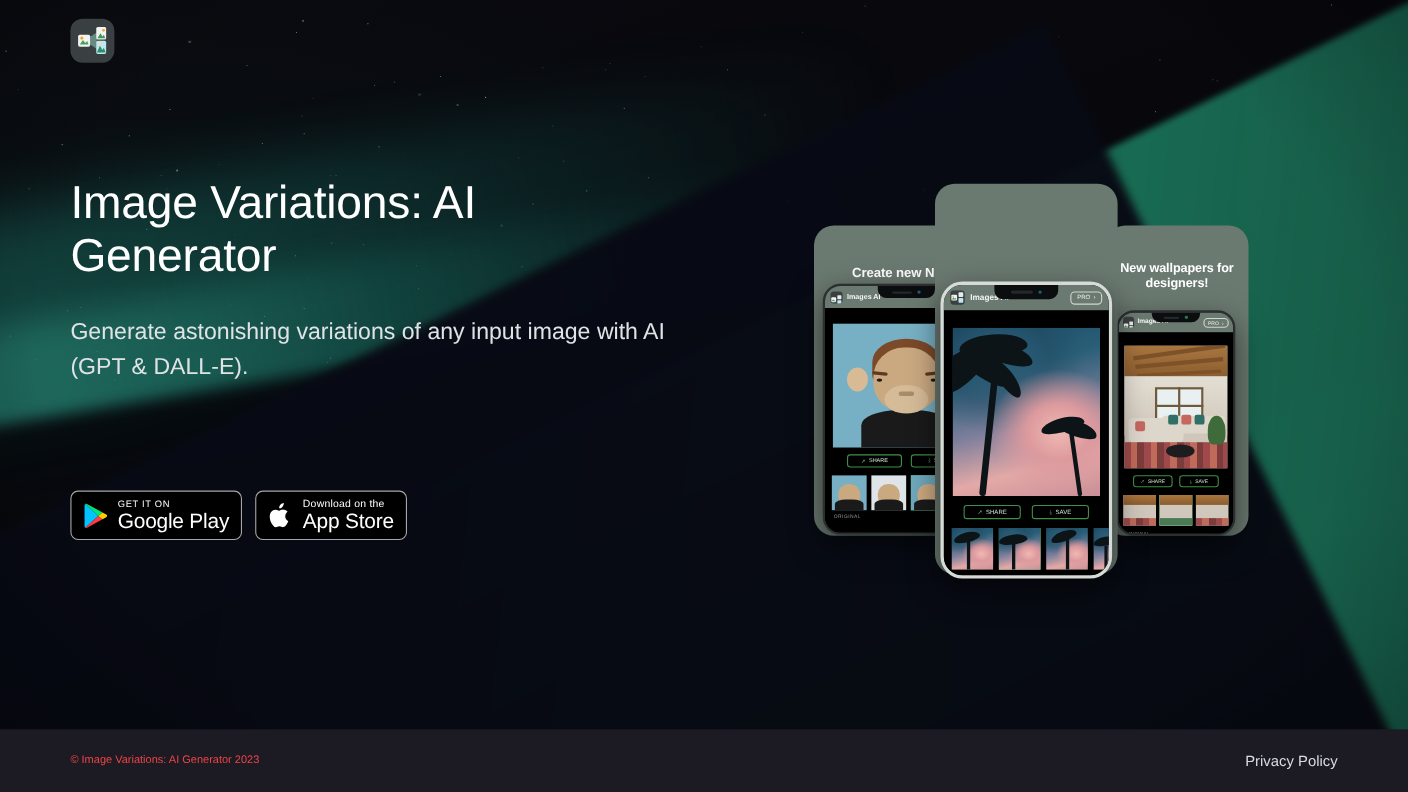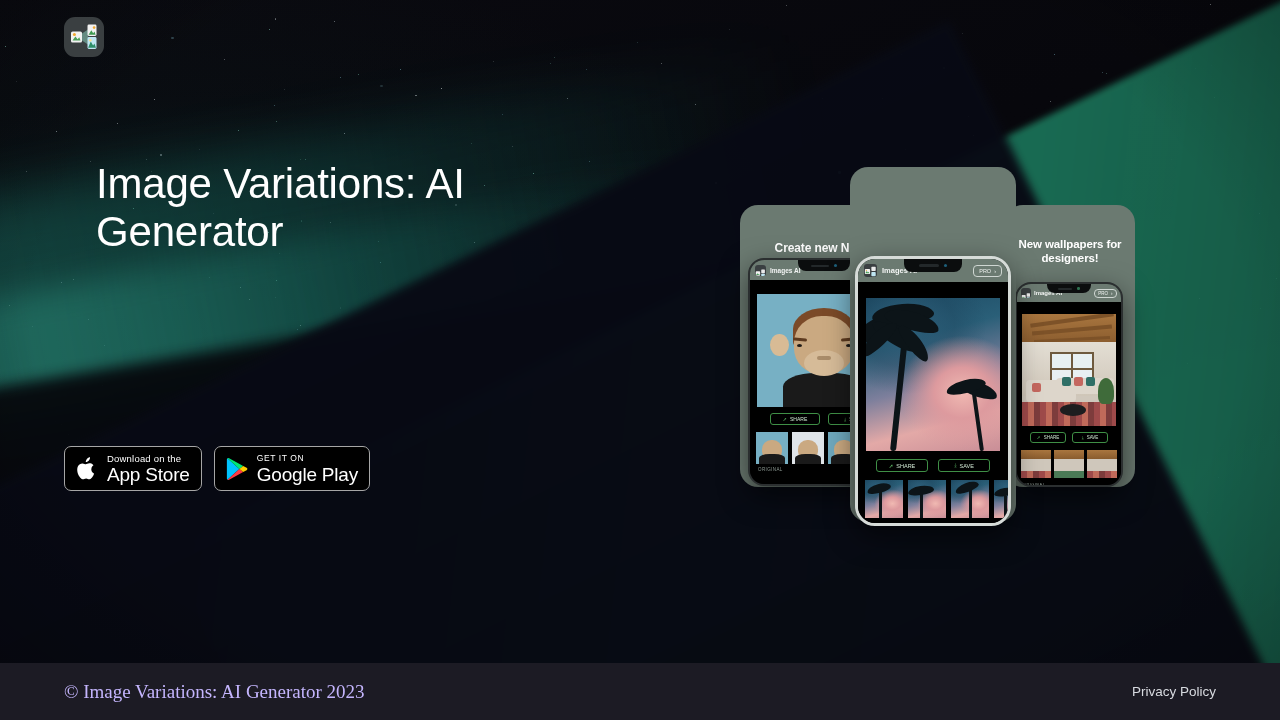--- a/index.html
+++ b/index.html
@@ -101,21 +101,21 @@
   .logo {
     position: absolute; left: 64px; top: 17px;
     width: 40px; height: 40px;
     border-radius: 11px;
     background: #3a3f41;
     display: flex; align-items: center; justify-content: center;
     overflow: hidden;
   }
 
   
-  .hero { position: absolute; left: 64px; top: 160px; width: 620px; margin-left: 32px; }
+  .hero { position: absolute; left: 64px; top: 160px; width: 620px; }
 
   .headline {
     font-size: 42px;
     line-height: 48px;
     font-weight: 400;
     color: #ffffff;
     letter-spacing: -0.2px;
     max-width: 470px;
   }
 
@@ -286,21 +286,21 @@
   .room-plant { position: absolute; background: #3f6b3a; border-radius: 50% 50% 30% 30%; }
 
   
   .footer {
     position: absolute; left: 0; right: 0; bottom: 0;
     height: 57px;
     background: #1c1b24;
     display: flex; align-items: center; justify-content: space-between;
     padding: 0 64px;
   }
-  .footer-copy { color: #c4b5fd; font-size: 19px; font-family: Liberation Serif, serif; }
+  .footer-copy { color: #ef4444; font-size: 10px; }
   .footer-link { color: #d7dadf; font-size: 13.5px; text-decoration: none; cursor: pointer; }
 </style>
 </head>
 <body>
 
 <div id="page">
 
   <div class="bg-base"></div>
   <div class="stars" id="starfield">
       <div class="star" style="left: 988.3px; top: 642.4px; width: 1.6px; height: 1.6px; background: rgb(127, 182, 196); opacity: 0.67;"></div>
@@ -552,45 +552,46 @@
       <path d="M19.6 12.8 L22.3 8.2 L24.2 11.2 L25.5 9.6 L26.6 12.8 Z" fill="#3f9a52"></path>
       <circle cx="25.1" cy="5.6" r="1.3" fill="#f0a830"></circle>
       <rect x="18.5" y="15" width="9" height="12" rx="1.4" fill="#bfe6f2"></rect>
       <path d="M19.1 25.8 L21.8 19.6 L24.1 23.4 L25.4 21.4 L27 25.8 Z" fill="#2f8f6a"></path>
       <circle cx="21.3" cy="18.2" r="1.2" fill="#ffe08a"></circle>
     </svg>
   </div>
 
   <div class="hero">
     <h1 class="headline">Image Variations: AI Generator</h1>
+    <p class="subhead">Generate astonishing variations of any input image with AI (GPT &amp; DALL-E).</p>
   </div>
 
   <div class="badges">
-
-    <div class="badge">
-      <svg width="22" height="26" viewBox="0 0 22 26">
-        <path d="M15.3 13.3c0-2.6 2.1-3.9 2.2-4-1.2-1.8-3.1-2-3.8-2-1.6-.2-3.1 1-3.9 1-.8 0-2.1-1-3.4-.9-1.8 0-3.4 1-4.3 2.6-1.8 3.2-.5 8 1.3 10.6.9 1.3 1.9 2.7 3.3 2.7 1.3-.1 1.8-.9 3.4-.9s2 .9 3.4.8c1.4 0 2.3-1.3 3.2-2.6 1-1.5 1.4-2.9 1.4-3-.1 0-2.8-1.1-2.8-4.3z" fill="#fff"></path>
-        <path d="M12.9 4.6c.7-.9 1.2-2.1 1.1-3.3-1 0-2.3.7-3.1 1.6-.7.8-1.2 2-1.1 3.2 1.2.1 2.4-.6 3.1-1.5z" fill="#fff"></path>
-      </svg>
-      <div class="badge-text">
-        <span class="badge-small cap">Download on the</span>
-        <span class="badge-big">App Store</span>
-      </div>
-    </div>
 
     <div class="badge">
       <svg width="22" height="24" viewBox="0 0 22 24">
         <path d="M1.5 1.2 L13.4 12 L1.5 22.8 C1.1 22.5 0.9 22 0.9 21.4 L0.9 2.6 C0.9 2 1.1 1.5 1.5 1.2 Z" fill="#00c3ff"></path>
         <path d="M1.5 1.2 C1.9 0.9 2.5 0.9 3.1 1.2 L17.2 8.9 L13.4 12 Z" fill="#00e676"></path>
         <path d="M1.5 22.8 L13.4 12 L17.2 15.1 L3.1 22.8 C2.5 23.1 1.9 23.1 1.5 22.8 Z" fill="#ff3a44"></path>
         <path d="M17.2 8.9 L20.6 10.8 C21.6 11.4 21.6 12.6 20.6 13.2 L17.2 15.1 L13.4 12 Z" fill="#ffce00"></path>
       </svg>
       <div class="badge-text">
         <span class="badge-small">GET IT ON</span>
         <span class="badge-big">Google Play</span>
+      </div>
+    </div>
+
+    <div class="badge">
+      <svg width="22" height="26" viewBox="0 0 22 26">
+        <path d="M15.3 13.3c0-2.6 2.1-3.9 2.2-4-1.2-1.8-3.1-2-3.8-2-1.6-.2-3.1 1-3.9 1-.8 0-2.1-1-3.4-.9-1.8 0-3.4 1-4.3 2.6-1.8 3.2-.5 8 1.3 10.6.9 1.3 1.9 2.7 3.3 2.7 1.3-.1 1.8-.9 3.4-.9s2 .9 3.4.8c1.4 0 2.3-1.3 3.2-2.6 1-1.5 1.4-2.9 1.4-3-.1 0-2.8-1.1-2.8-4.3z" fill="#fff"></path>
+        <path d="M12.9 4.6c.7-.9 1.2-2.1 1.1-3.3-1 0-2.3.7-3.1 1.6-.7.8-1.2 2-1.1 3.2 1.2.1 2.4-.6 3.1-1.5z" fill="#fff"></path>
+      </svg>
+      <div class="badge-text">
+        <span class="badge-small cap">Download on the</span>
+        <span class="badge-big">App Store</span>
       </div>
     </div>
 
   </div>
 
   <div class="phones">
 
     <div class="phone">
       <div class="phone-panel" style="left:40px; top:55px; width:168px; height:282px;">
         <div class="phone-caption" style="top:36px; font-size:12px;">Create new NFTs!</div>

